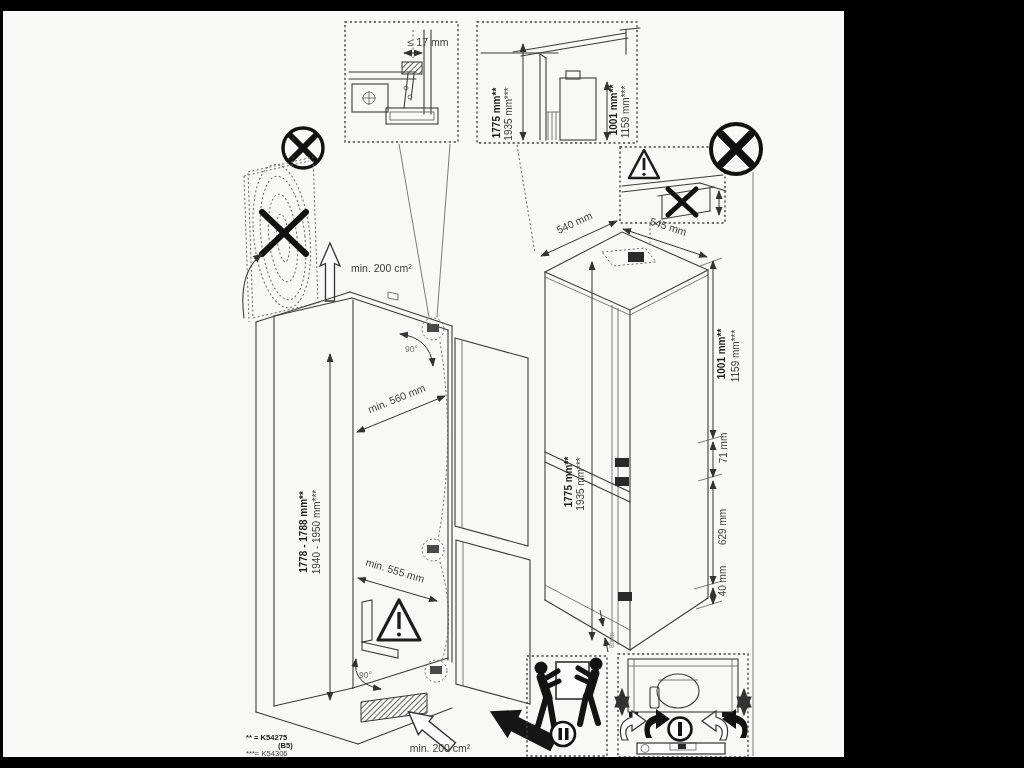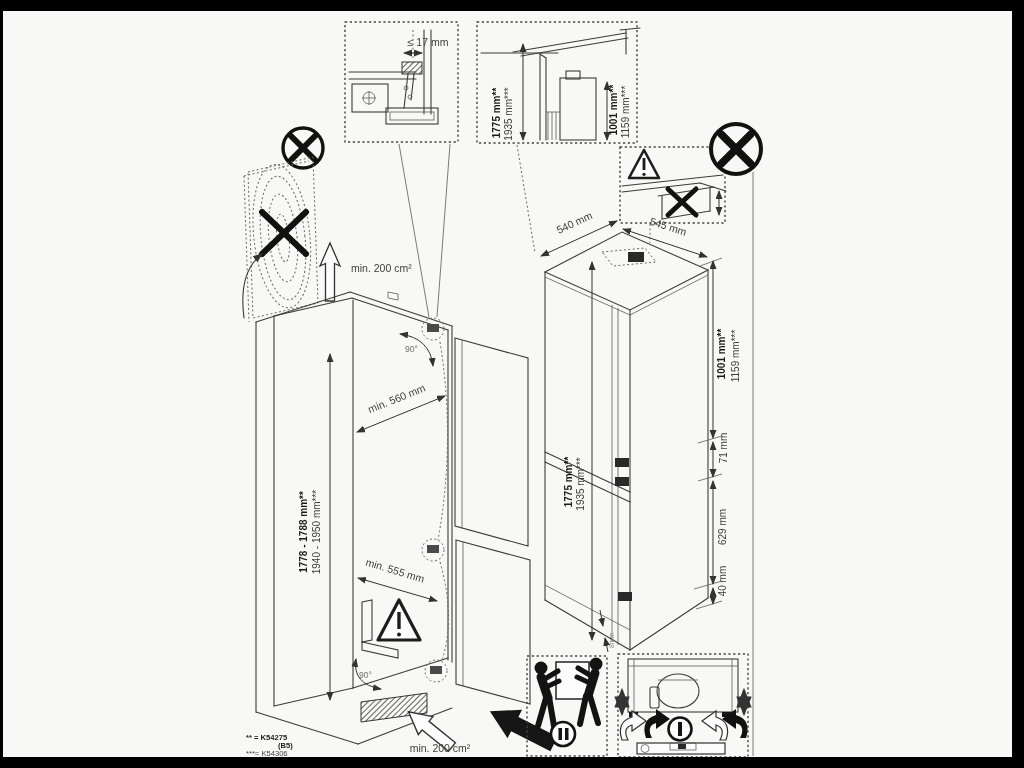--- a/index.html
+++ b/index.html
@@ -1,16 +1,16 @@
 <!DOCTYPE html>
 <html><head>
 <meta charset="utf-8">
 <style>
   html,body{margin:0;padding:0;background:#000;}
-  .page-wrap{position:relative;width:1024px;height:768px;background:#f9a8d4;overflow:hidden;}
+  .page-wrap{position:relative;width:844px;height:768px;background:#f9a8d4;overflow:hidden;}
   svg{display:block;}
   text{font-family:"Liberation Sans",sans-serif;font-size:10px;fill:#3d3d3d;}
   .b{font-weight:700;fill:#1a1a1a;}
   .sm{font-size:8.5px;fill:#6f6f6f;}
   .md{font-size:10.5px;}
   .fn{font-size:7.6px;}
   .gray{fill:#8d8d8d;font-size:7px;}
   .ln{stroke:#3b3b3b;stroke-width:1.1;fill:none;stroke-linecap:round;}
   .lt{stroke:#5a5a5a;stroke-width:.8;fill:none;}
   .dim{stroke:#333;stroke-width:1;fill:none;}

